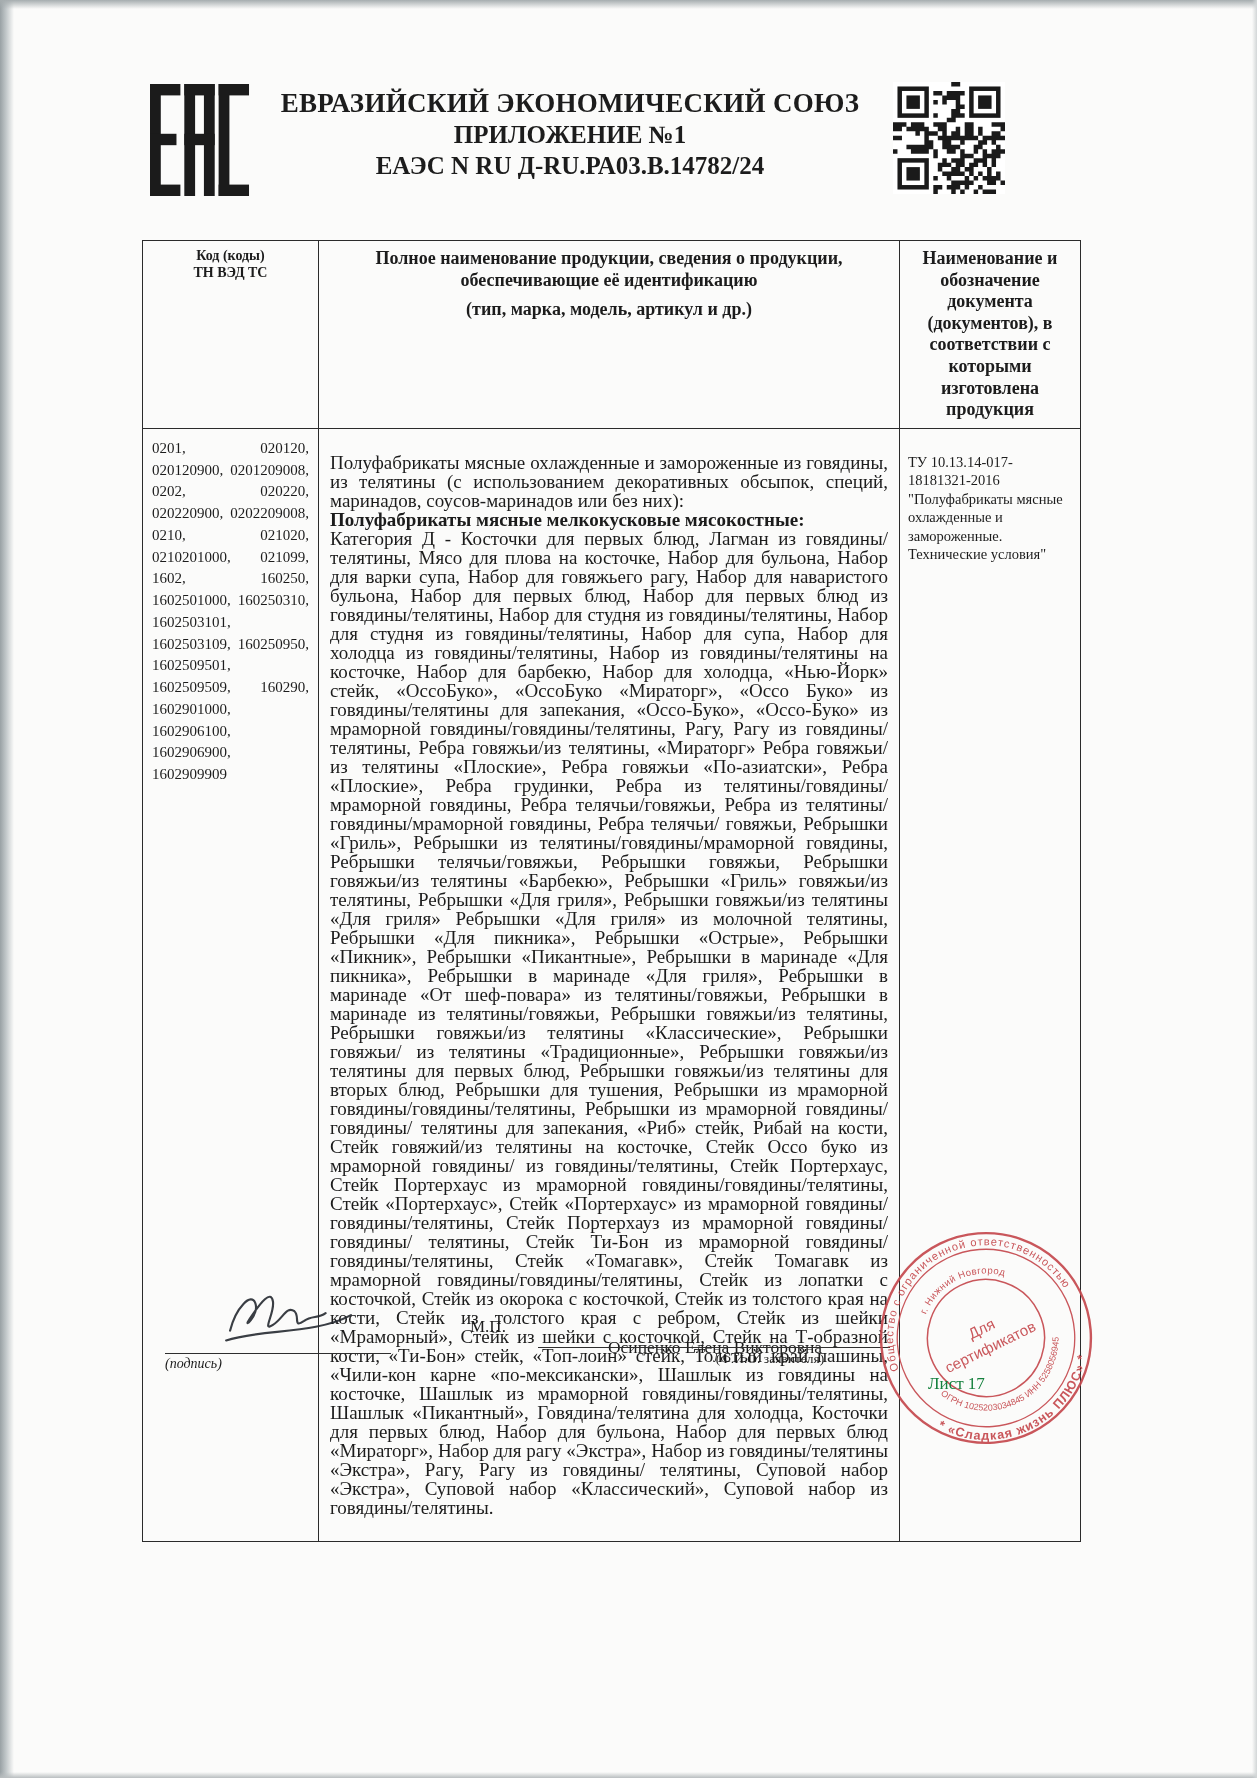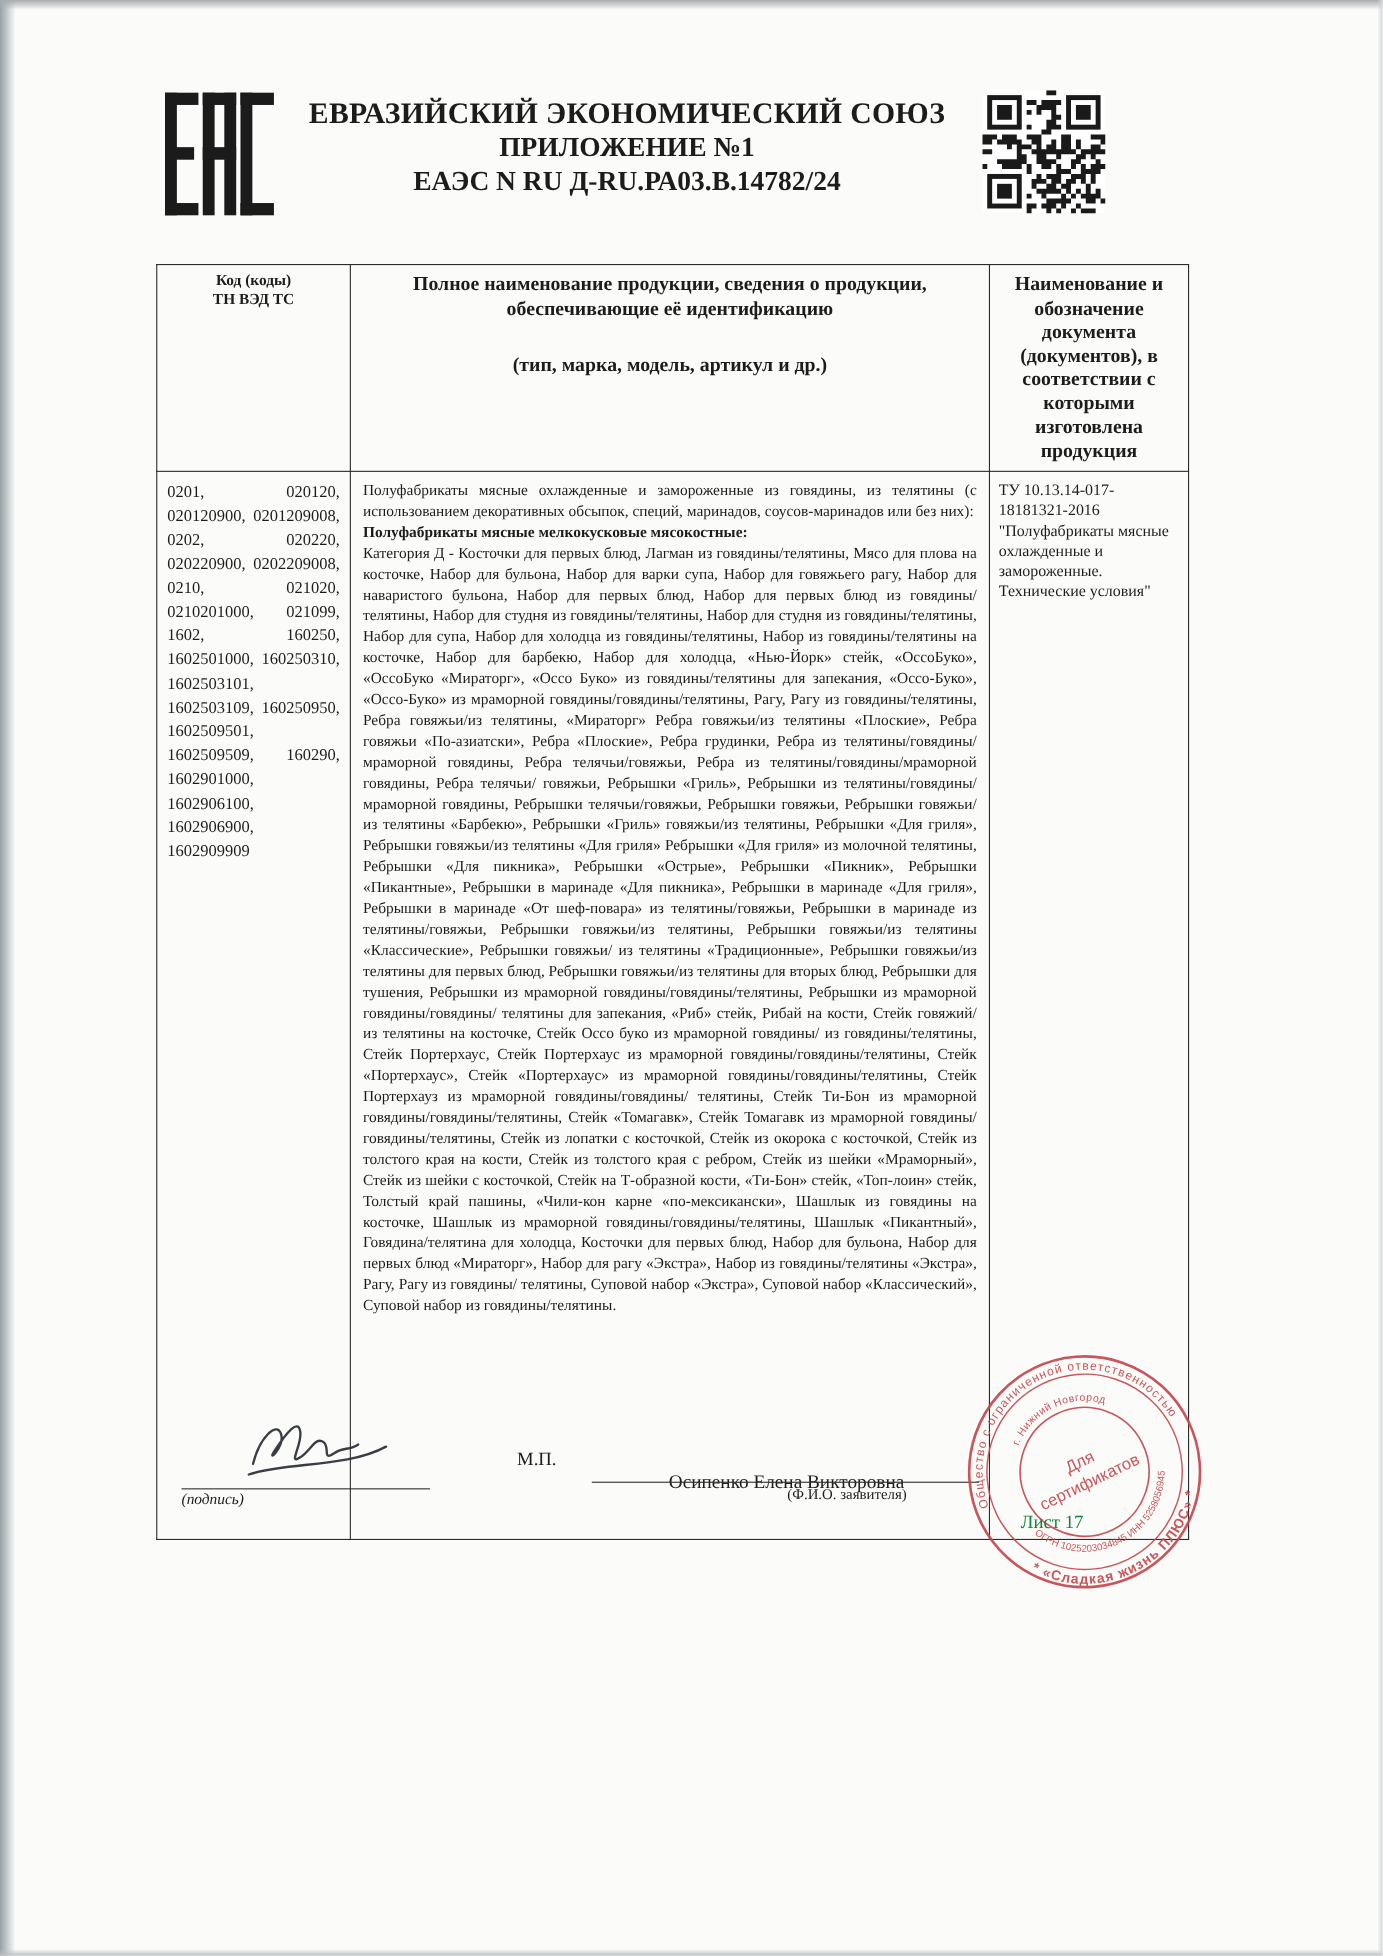--- a/index.html
+++ b/index.html
@@ -37,28 +37,28 @@
               font-weight:bold; font-size:17.5px; }
 
   table.products-table { position:absolute; left:142px; top:240px; width:899px;
                          border-collapse:collapse; table-layout:fixed; }
   .products-table th, .products-table td { border:1.6px solid #2b2b2b; vertical-align:top; }
   .products-table th { font-weight:bold; font-size:18px; text-align:center;
                        padding:7px 6px; line-height:1.2; height:86px; }
   th.c1 { width:163px; font-size:14px; }
   th.c2 { width:568px; }
   th.c3 { width:168px; }
-  th .h-sub { margin-top:30px; }
+  th .h-sub { margin-top:8px; }
 
   td.codes-cell { font-size:15px; padding:9px 9px; text-align:justify; text-align-last:left;
                   line-height:1.45; height:952px; }
-  td.desc-cell  { font-size:14px; padding:8px 11px; }
+  td.desc-cell  { font-size:19px; padding:24px 11px; }
   td.desc-cell p { margin:0; text-align:justify; line-height:19px; }
   td.desc-cell p.bold { font-weight:bold; }
-  td.doc-cell   { font-size:14.5px; padding:8px 8px; line-height:1.28; }
+  td.doc-cell   { font-size:14.5px; padding:24px 8px; line-height:1.28; }
 
   .sig-svg   { position:absolute; left:213px; top:1280px; width:155px; height:78px; }
   .sig-line  { position:absolute; left:165px; top:1353px; width:226px; border-top:1.5px solid #2e2e2e; }
   .sig-label { position:absolute; left:165px; top:1356px; width:226px; text-align:left; font-size:14px;font-style:italic; }
   .mp        { position:absolute; left:470px; top:1317px; font-size:17px; }
   .applicant-name { position:absolute; left:540px; top:1337px; width:350px; text-align:center; font-size:17.5px; }
   .name-line { position:absolute; left:538px; top:1347px; width:352px; border-top:1.5px solid #2e2e2e; }
   .fio-label { position:absolute; left:620px; top:1351px; width:300px; text-align:center; font-size:13.5px; }
 
   .stamp { position:absolute; left:870px; top:1222px; width:232px; height:232px; opacity:.92; z-index:1; }

